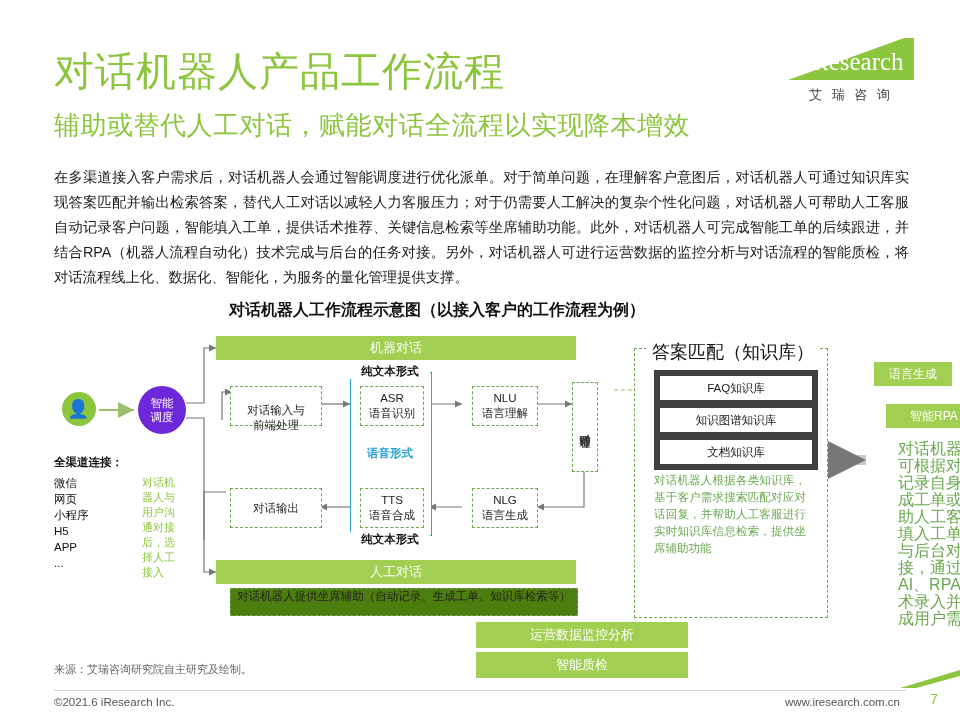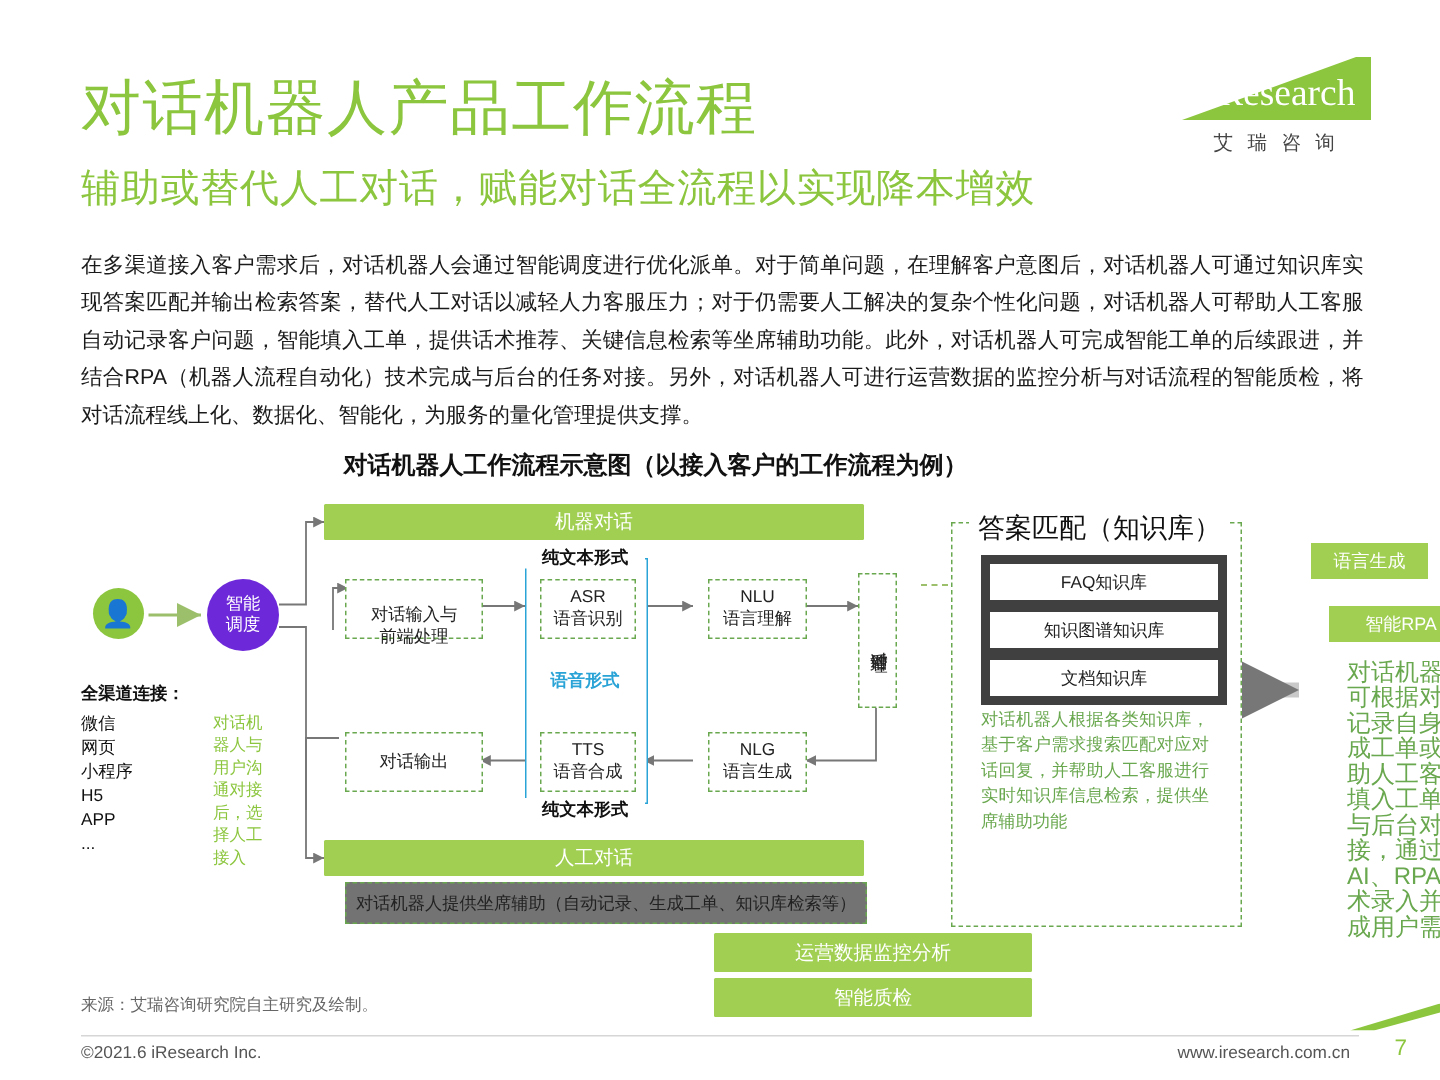--- a/index.html
+++ b/index.html
@@ -98,22 +98,22 @@
     background:#8cc63e;display:flex;align-items:center;justify-content:center;
     color:#fff;font-size:18px;
   }
   .dispatch{
     position:absolute;width:48px;height:48px;border-radius:50%;background:#6d28d9;
     color:#fff;font-size:11.5px;display:flex;align-items:center;justify-content:center;
     text-align:center;line-height:14px;
   }
 
   .assist-box{
-    position:absolute;border:1px dashed #6aa84f;background:#737373;
-    font-size:11.5px;color:#222;display:flex;align-items:center;justify-content:center;
+    position:absolute;border:1px dashed #6aa84f;background:#4d7c0f;
+    font-size:11.5px;color:#222;display:flex;align-items:flex-start;justify-content:center;
   }
 
   svg.lines{position:absolute;left:0;top:0;width:860px;height:390px;pointer-events:none;}
 
   .source{position:absolute;left:54px;top:662px;font-size:11px;color:#666;}
   .footer-line{position:absolute;left:54px;top:690px;width:852px;height:1px;background:#d6d6d6;}
   .copyright{position:absolute;left:54px;top:696px;font-size:11.5px;color:#555;}
   .site{position:absolute;right:60px;top:696px;font-size:11.5px;color:#555;}
   .pagenum{position:absolute;right:22px;top:690px;font-size:15px;color:#8cc63e;}
   .corner{position:absolute;right:0;bottom:28px;}

